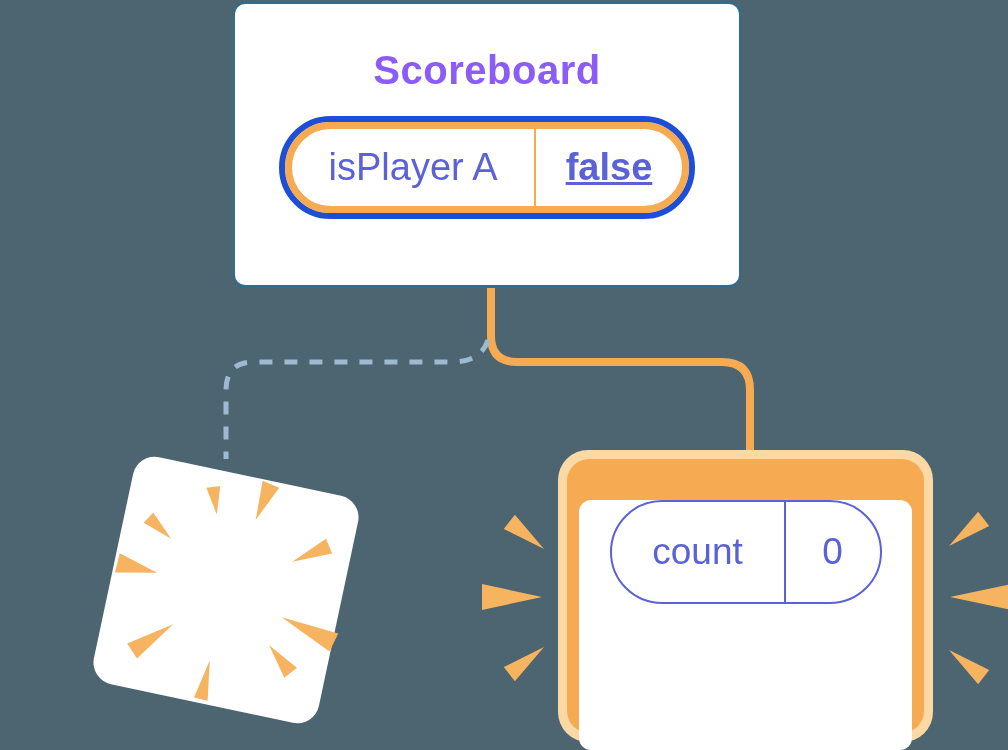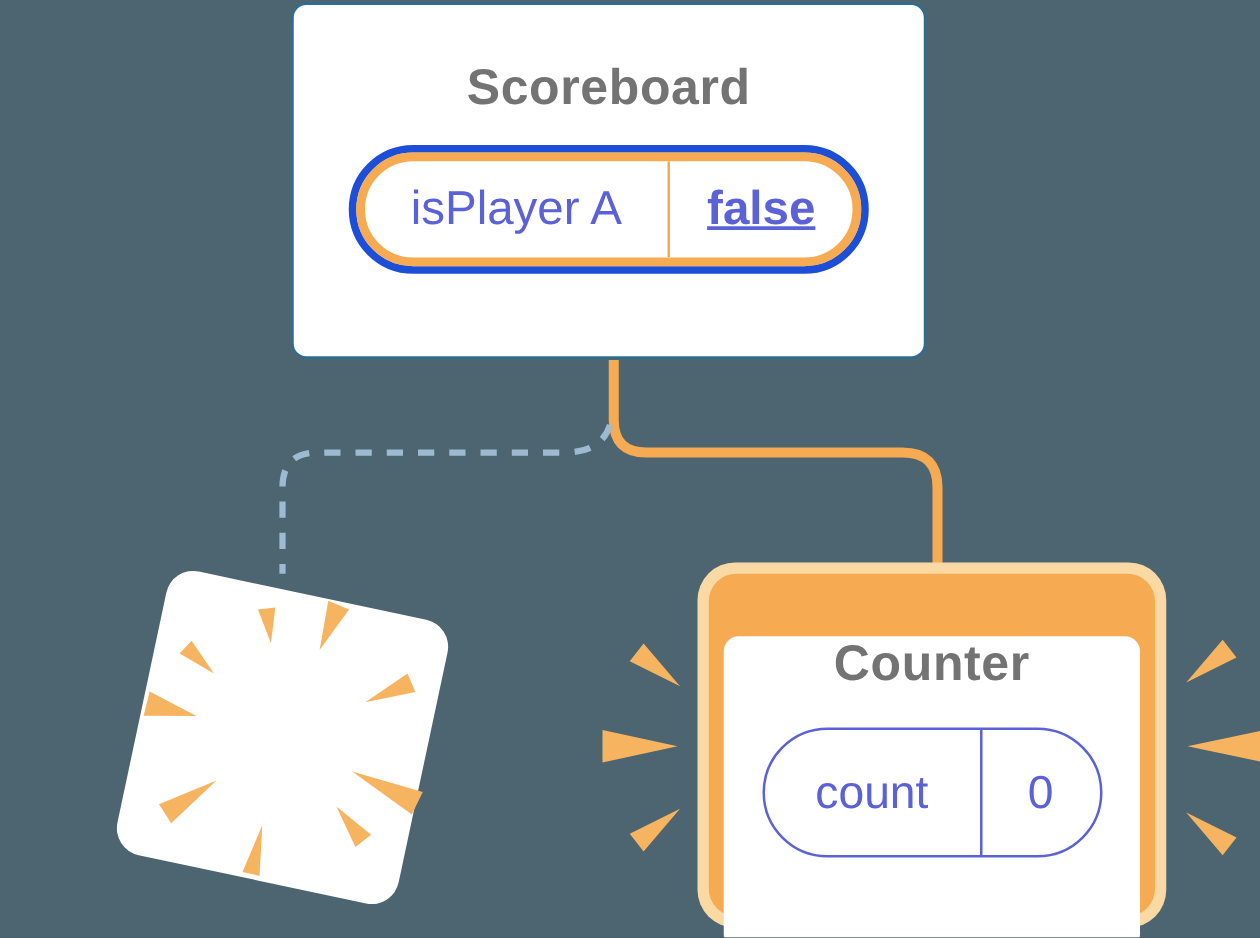--- a/index.html
+++ b/index.html
@@ -12,21 +12,21 @@
 
   
   .card{position:absolute;background:#fff;box-sizing:border-box;}
 
   
   .scoreboard{
     left:233px;top:2px;width:508px;height:285px;
     border:2px solid #2E6D92;border-radius:12px;
   }
   .card-title{
-    text-align:center;color:#737373;font-weight:700;
+    text-align:center;color:#8b5cf6;font-weight:700;
     font-size:40px;line-height:44px;letter-spacing:0.5px;
   }
   .scoreboard .card-title{margin-top:44px;}
 
   
   .pill-halo{
     margin:24px auto 0 auto;width:416px;height:103px;box-sizing:border-box;
     border:6px solid #1d4ed8;border-radius:999px;background:#FBD9A4;
   }
   .pill-orange{
@@ -121,21 +121,20 @@
         <div class="cell key">isPlayer A</div>
         <div class="divider-orange"></div>
         <div class="cell value">false</div>
       </div>
     </div>
   </div>
 
   <div class="card counter">
     <div class="counter-orange">
       <div class="counter-inner">
-        <div class="card-title">Counter</div>
         <div class="pill-purple">
           <div class="cell key">count</div>
           <div class="divider-purple"></div>
           <div class="cell value">0</div>
         </div>
       </div>
     </div>
   </div>
 
 </div>

